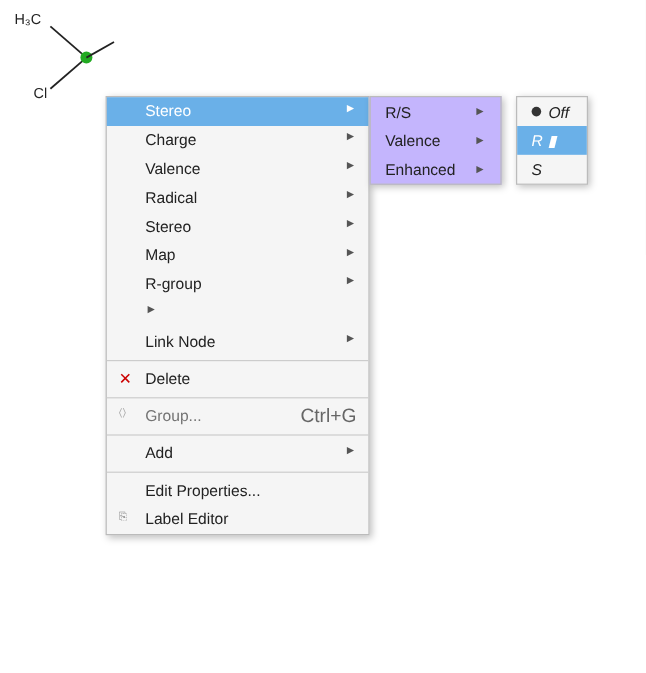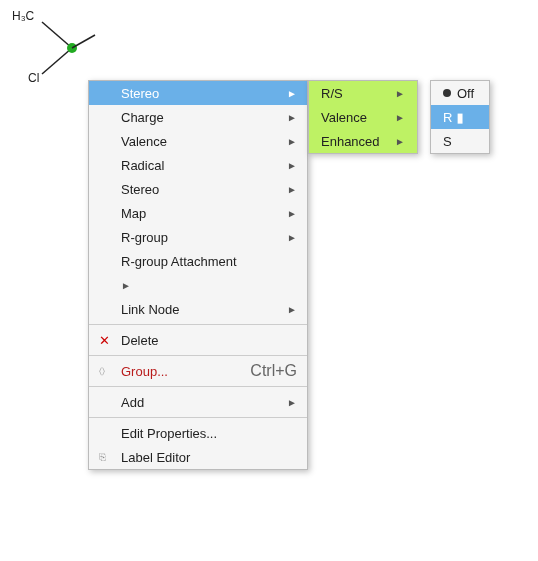--- a/index.html
+++ b/index.html
@@ -35,21 +35,20 @@
       left: 88px;
       background: #f5f5f5;
       border: 1px solid #bbb;
       box-shadow: 2px 2px 6px rgba(0,0,0,0.25);
       min-width: 220px;
       z-index: 10;
     }
 
     .menu-item {
       display: flex;
-      align-items: center;
       justify-content: space-between;
       padding: 4px 10px 4px 32px;
       cursor: default;
       color: #222;
       height: 24px;
       position: relative;
     }
 
     .menu-item.highlighted {
       background: #6ab0e8;
@@ -99,38 +98,39 @@
       left: 10px;
       color: #888;
       font-size: 10px;
     }
 
     
     .submenu-rs {
       position: absolute;
       top: 80px;
       left: 308px;
-      background: #bef264;
+      background: #c4b5fd;
       border: 1px solid #bbb;
       box-shadow: 2px 2px 6px rgba(0,0,0,0.25);
       min-width: 110px;
       z-index: 11;
       text-align: right;
     }
 
     
     .submenu-rs-options {
       position: absolute;
       top: 80px;
       left: 430px;
       background: #f5f5f5;
       border: 1px solid #bbb;
       box-shadow: 2px 2px 6px rgba(0,0,0,0.25);
       min-width: 60px;
       z-index: 12;
+      font-style: italic;
     }
 
     .submenu-item {
       display: flex;
       align-items: center;
       justify-content: space-between;
       padding: 4px 12px;
       cursor: default;
       color: #222;
       height: 24px;
@@ -217,23 +217,20 @@
   <div class="menu-item">
     <span>Map</span>
     <span class="arrow">►</span>
   </div>
 
   <div class="menu-item">
     <span>R-group</span>
     <span class="arrow">►</span>
   </div>
 
-  <div class="menu-item">
-    <span>R-group Attachment</span>
-  </div>
 
   <div class="menu-item">
     <span class="arrow">►</span>
   </div>
 
   <div class="menu-item">
     <span>Link Node</span>
     <span class="arrow">►</span>
   </div>
 
@@ -241,21 +238,21 @@
 
   <div class="menu-item">
     <span class="delete-icon">✕</span>
     <span>Delete</span>
   </div>
 
   <div class="menu-separator"></div>
 
   <div class="menu-item disabled">
     <span class="group-icon" style="font-size:9px;color:#aaa;">〈〉</span>
-    <span style="color:#b91c1c;">Group...</span>
+    <span style="color:#737373;">Group...</span>
     <span class="shortcut">Ctrl+G</span>
   </div>
 
   <div class="menu-separator"></div>
 
   <div class="menu-item">
     <span>Add</span>
     <span class="arrow">►</span>
   </div>
 

